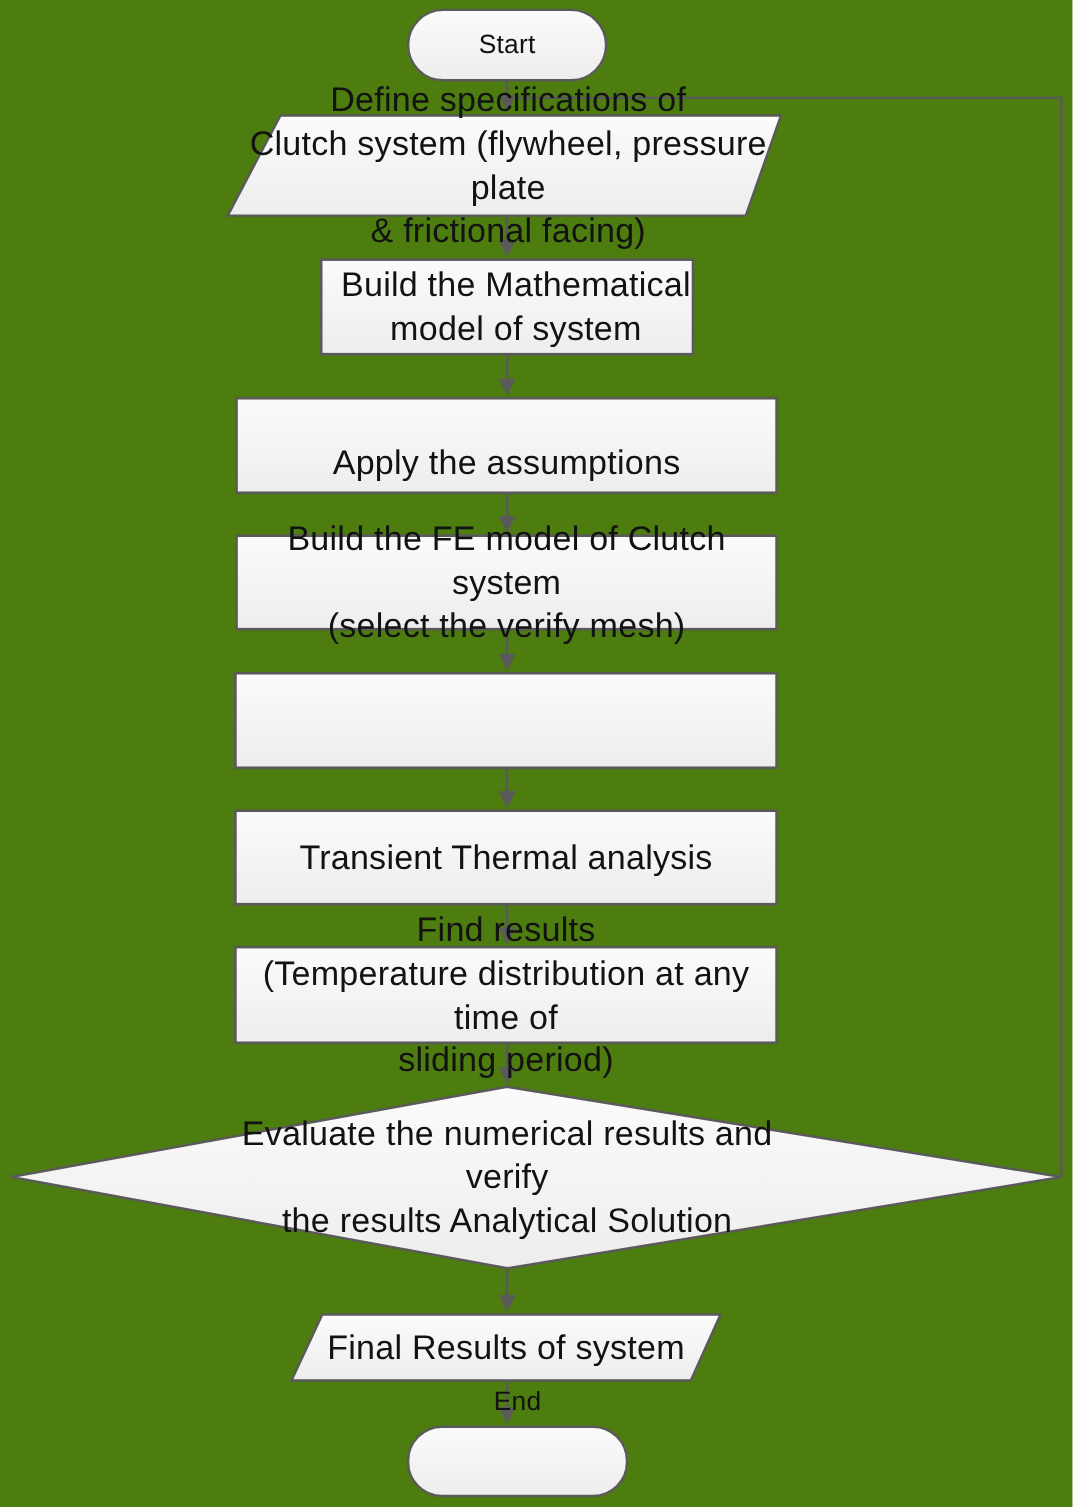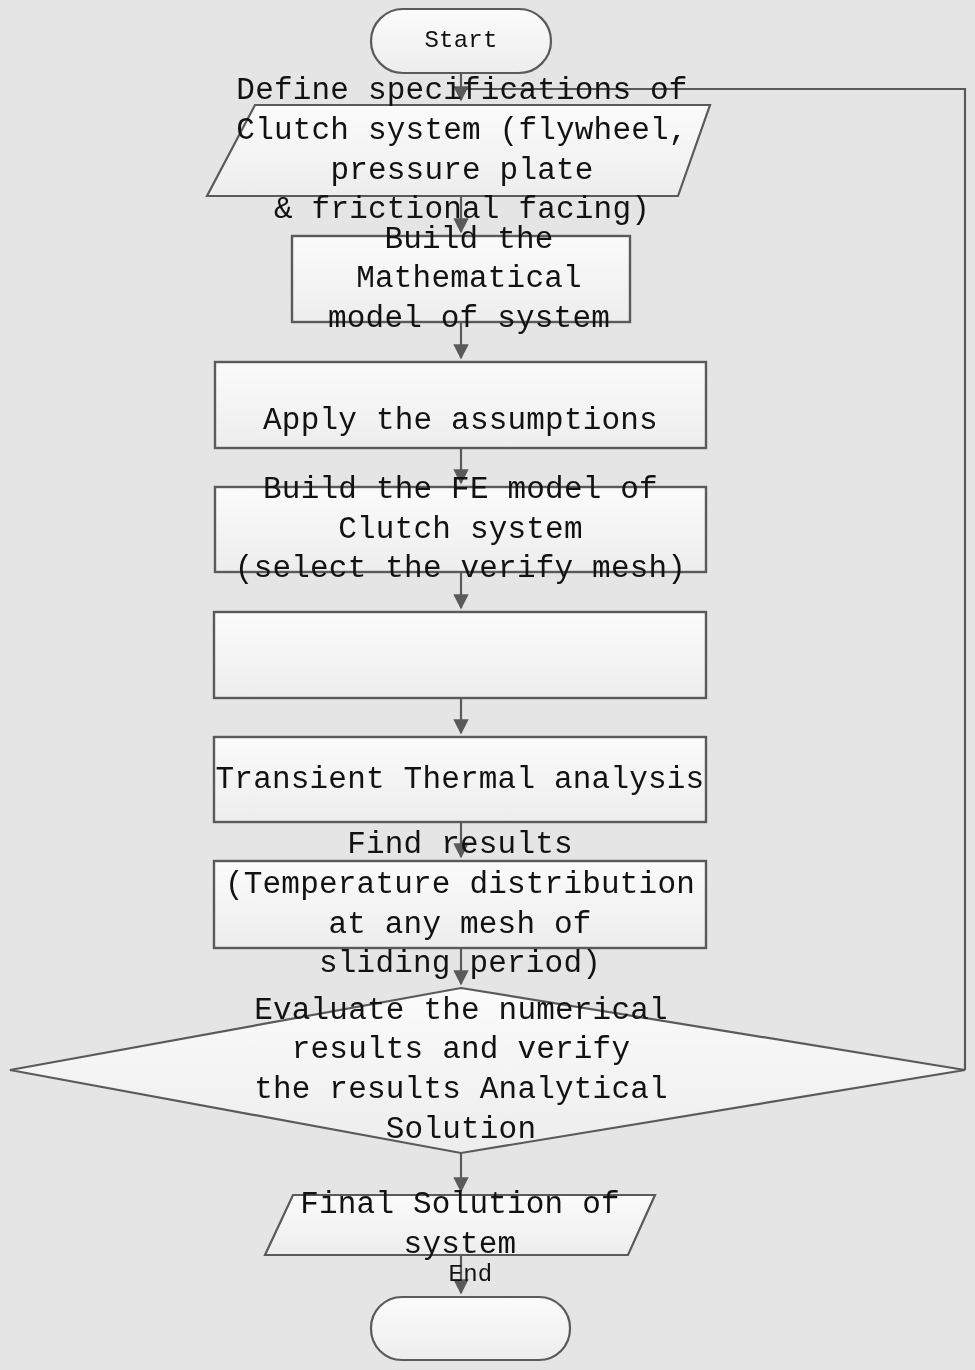--- a/index.html
+++ b/index.html
@@ -4,22 +4,22 @@
 <style>
   html, body {
     margin: 0;
     padding: 0;
     background: #ffffff;
   }
   #canvas {
     position: relative;
     width: 975px;
     height: 1370px;
-    background: #e5e5e5;
-    font-family: Liberation Mono, monospace;
+    background: #4d7c0f;
+    font-family: Liberation Sans, sans-serif;
     overflow: hidden;
   }
   #flow-svg {
     position: absolute;
     left: 0;
     top: 0;
     width: 975px;
     height: 1370px;
   }
   .node-label {
@@ -112,23 +112,23 @@
 
   <div class="node-label" style="left:215px; top:362px; width:491px; height:86px;margin-top:16px;">Apply the assumptions</div>
 
   <div class="node-label" style="left:215px; top:487px; width:491px; height:85px;">Build the FE model of Clutch system
 (select the verify mesh)</div>
 
 
   <div class="node-label" style="left:214px; top:737px; width:492px; height:85px;">Transient Thermal analysis</div>
 
   <div class="node-label" style="left:214px; top:861px; width:492px; height:87px;">Find results
-(Temperature distribution at any mesh of
+(Temperature distribution at any time of
 sliding period)</div>
 
   <div class="node-label" style="left:211px; top:1028px; width:500px; height:84px;">Evaluate the numerical results and verify
 the results Analytical Solution</div>
 
-  <div class="node-label" style="left:265px; top:1195px; width:390px; height:60px;">Final Solution of system</div>
+  <div class="node-label" style="left:265px; top:1195px; width:390px; height:60px;">Final Results of system</div>
 
   <div class="node-label terminal-label" style="left:371px; top:1244px; width:199px; height:63px;">End</div>
 
 </div>
 
 </body></html>

